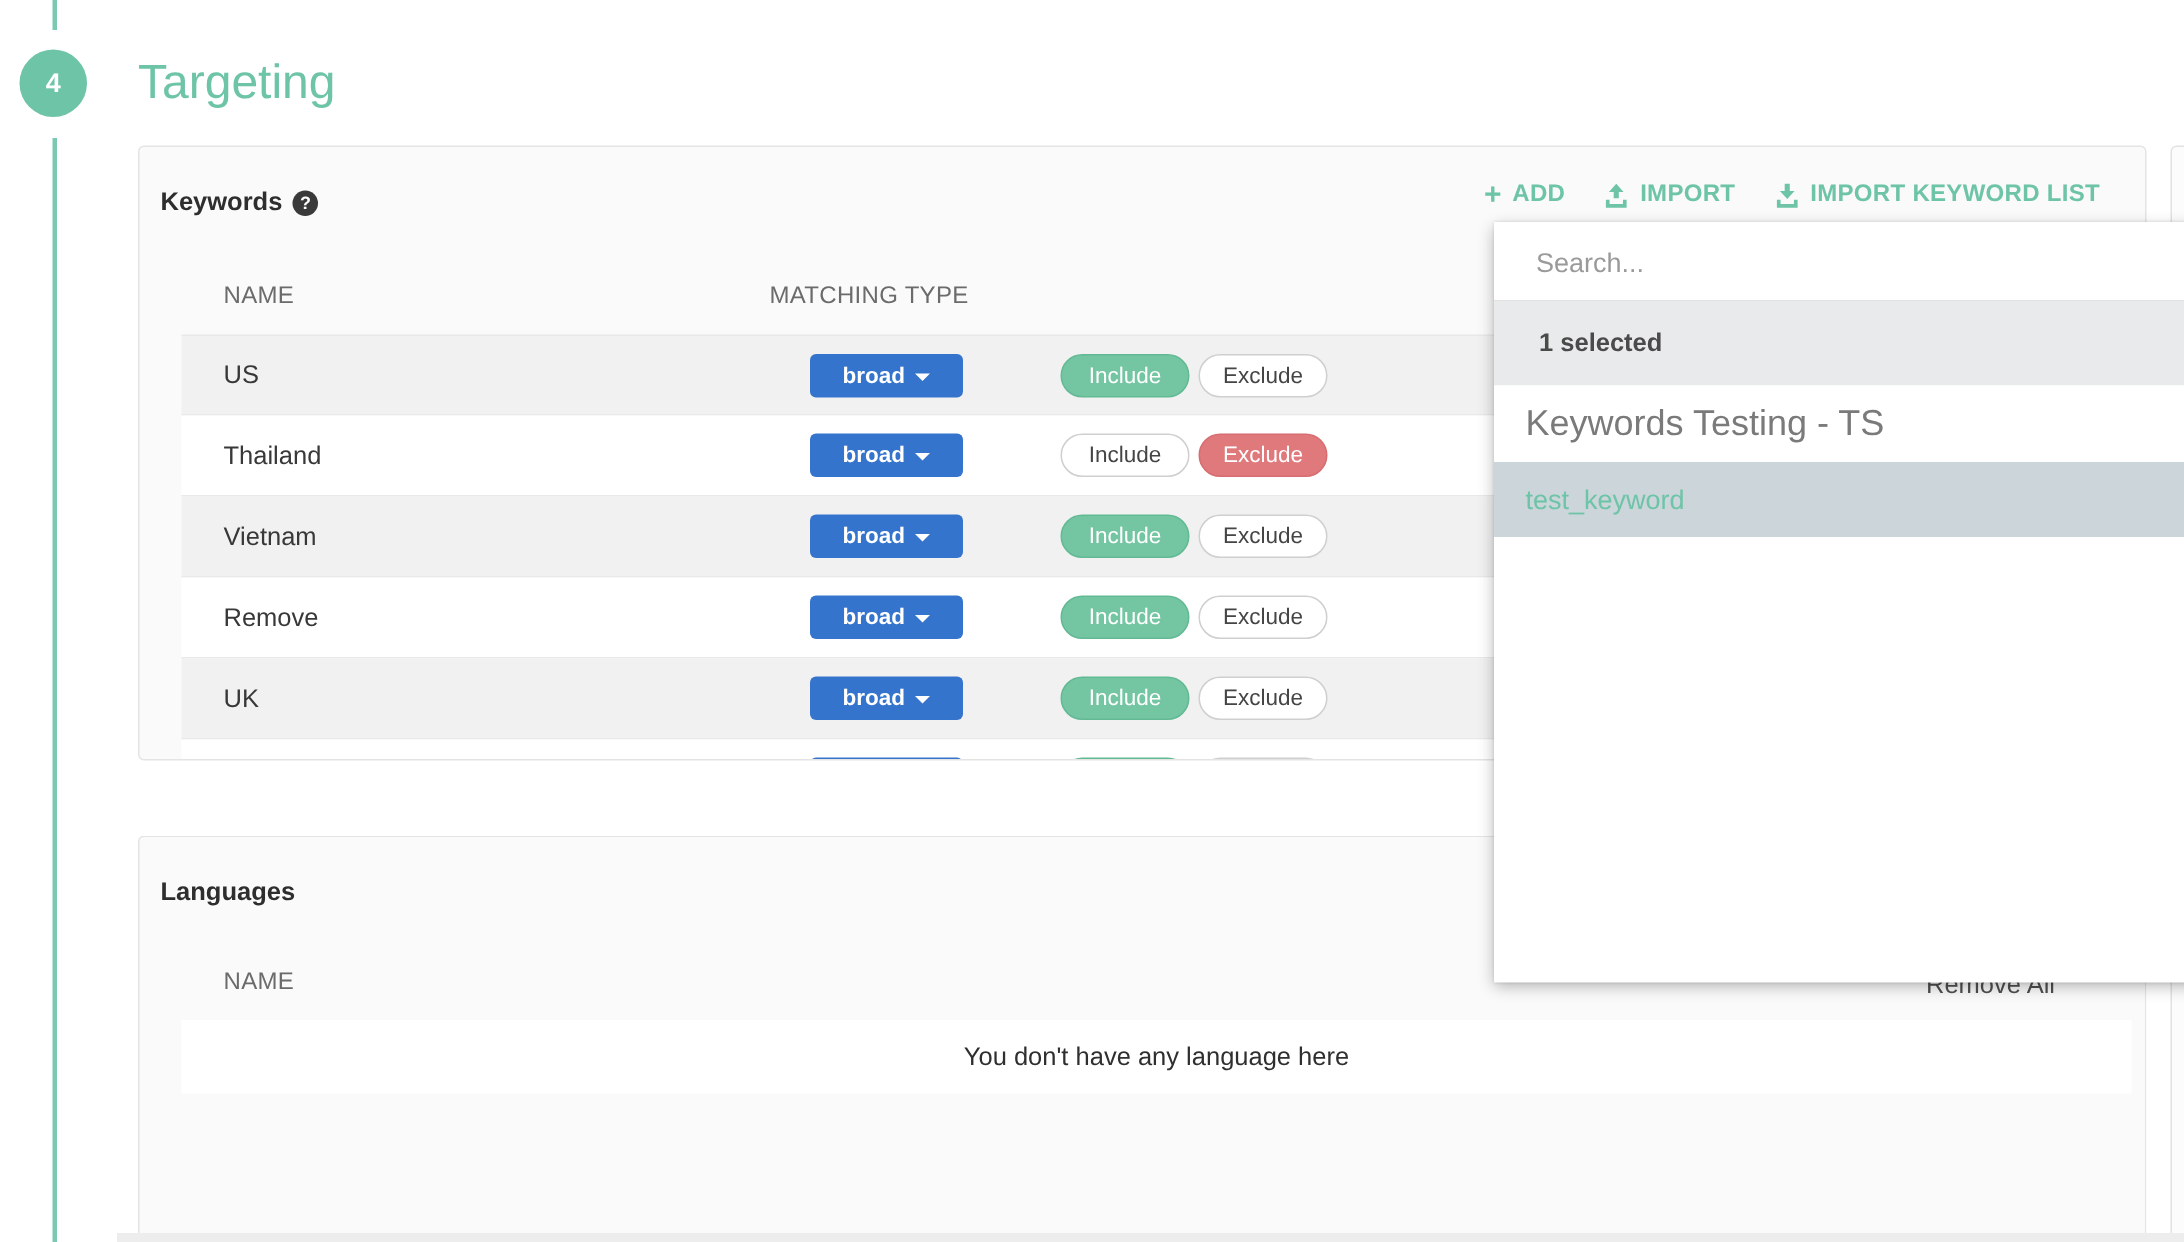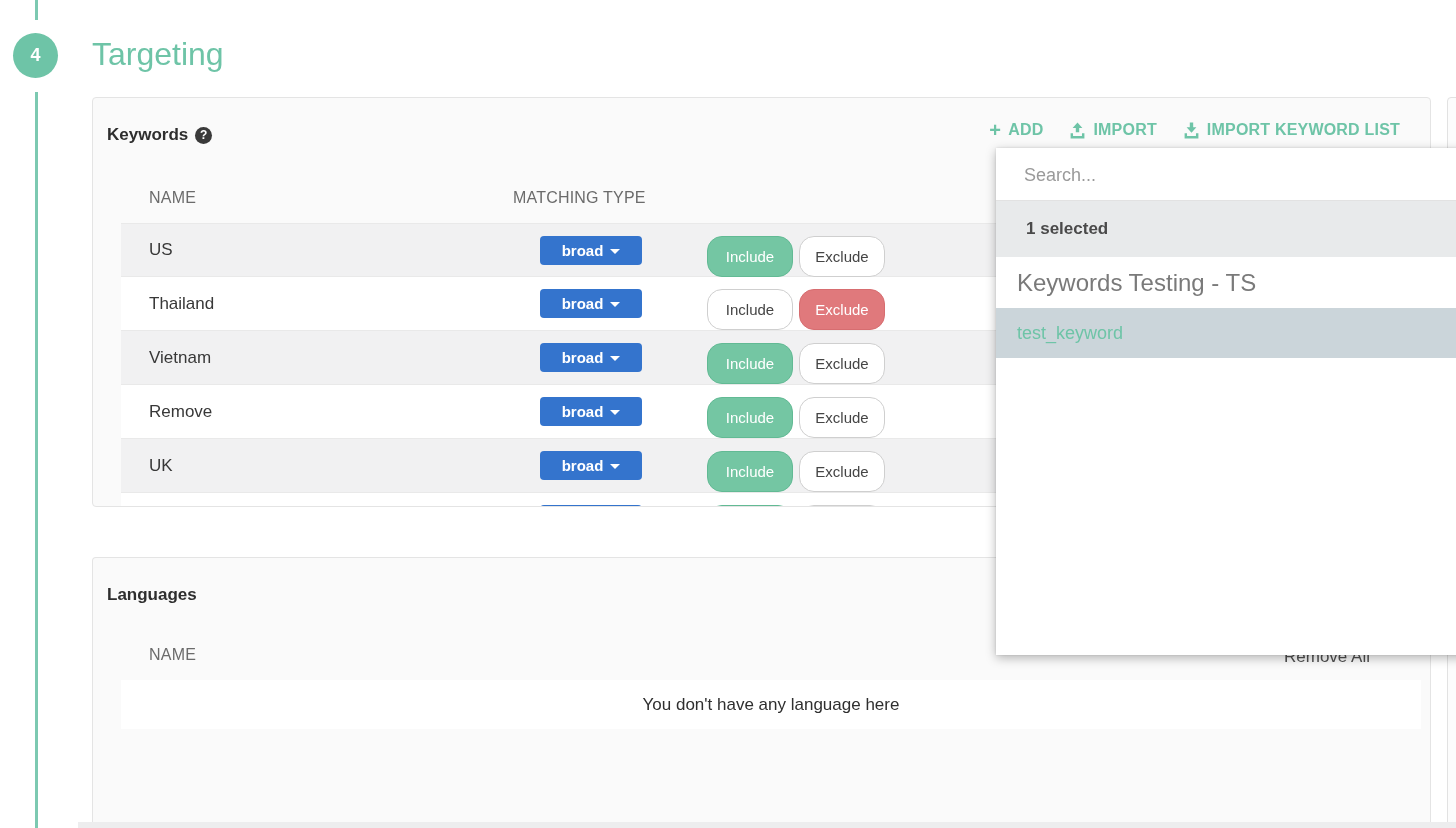--- a/index.html
+++ b/index.html
@@ -60,21 +60,21 @@
   .broad-btn{
     position:absolute;left:419px;top:12px;width:102px;height:29px;border:none;
     background:#3474cd;border-radius:4px;color:#fff;font-size:15px;font-weight:bold;
     font-family:inherit;display:flex;align-items:center;justify-content:center;gap:7px;cursor:pointer;
   }
   .caret-down{
     width:0;height:0;border-left:5px solid transparent;border-right:5px solid transparent;
     border-top:5px solid #ffffff;margin-top:2px;
   }
   .pill{
-    position:absolute;top:12px;height:41px;width:86px;border-radius:15px;box-sizing:border-box;
+    position:absolute;top:12px;height:29px;width:86px;border-radius:15px;box-sizing:border-box;
     font-size:15px;font-family:inherit;display:flex;align-items:center;justify-content:center;cursor:pointer;
     background:#fff;border:1px solid #cfcfcf;color:#454545;
   }
   .pill.include{left:586px;}
   .pill.exclude{left:678px;}
   .pill.include.active{background:#74c6a3;border-color:#62ba94;color:#fff;}
   .pill.exclude.active{background:#e0797c;border-color:#d76d70;color:#fff;}
 
   
   .dropdown{

